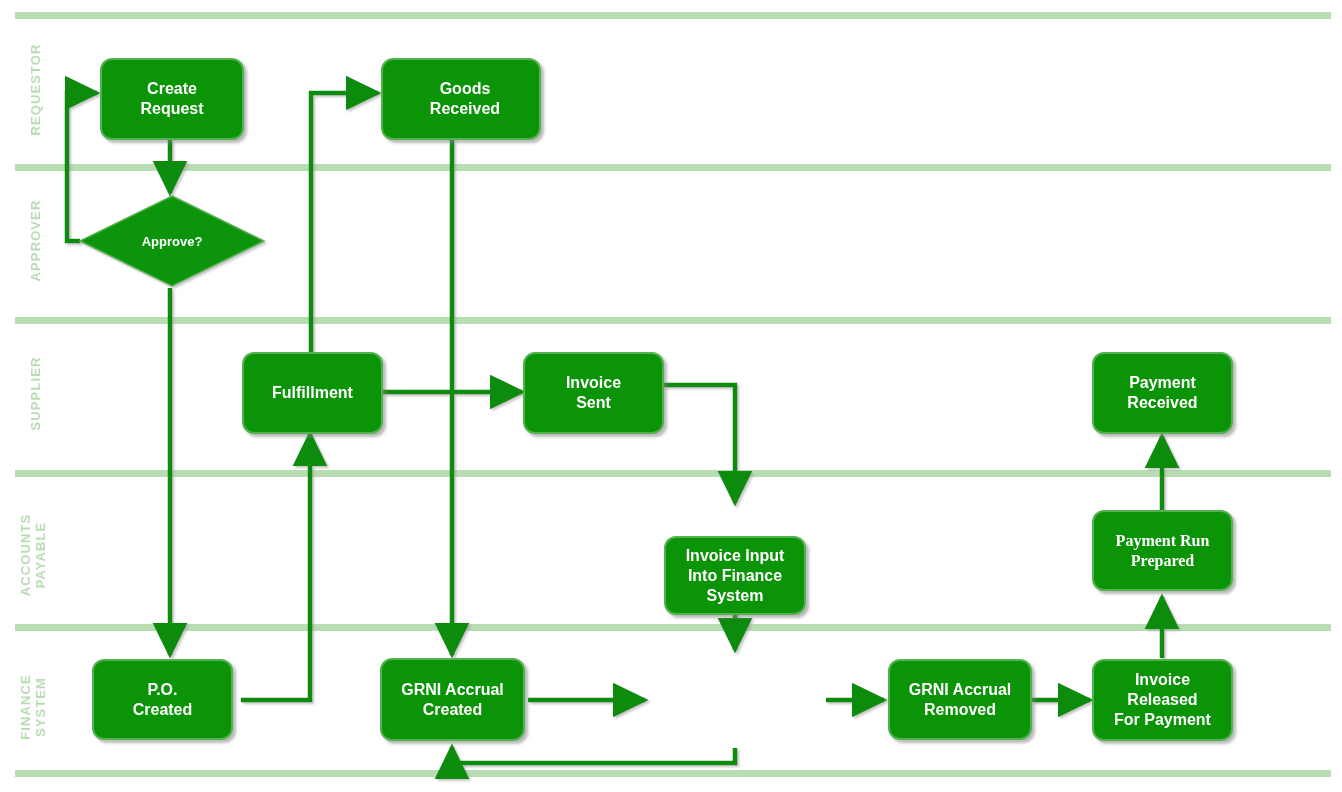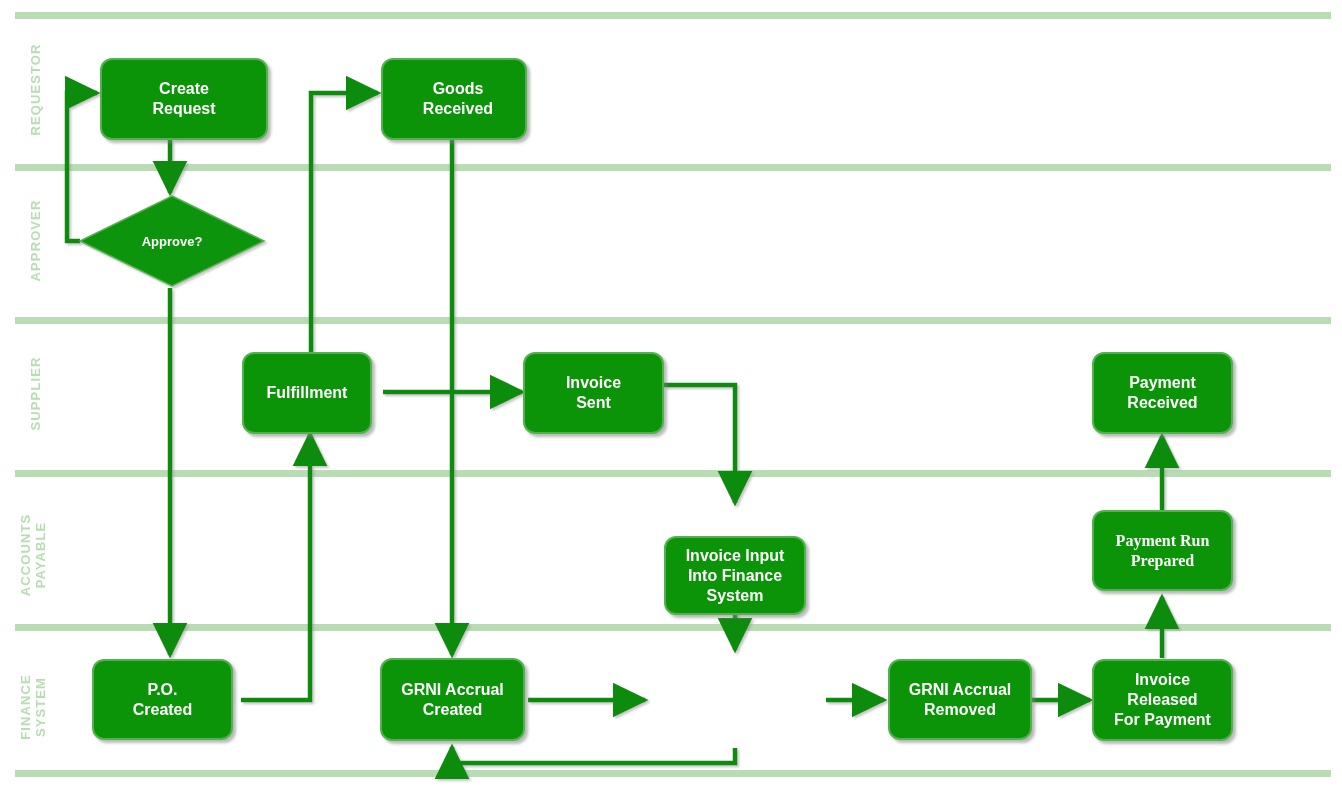--- a/index.html
+++ b/index.html
@@ -142,34 +142,34 @@
   <div class="lane-label" style="left:-30px; top:233px; width:130px; transform:rotate(-90deg);">APPROVER</div>
 
   <div class="lane-label" style="left:-30px; top:386px; width:130px; transform:rotate(-90deg);">SUPPLIER</div>
 
   <div class="lane-label" style="left:-32px; top:540px; width:130px; transform:rotate(-90deg);">ACCOUNTS
 PAYABLE</div>
 
   <div class="lane-label" style="left:-32px; top:692px; width:130px; transform:rotate(-90deg);">FINANCE
 SYSTEM</div>
 
-  <div class="node" style="left:100px; top:58px; width:168px; height:82px;">Create
+  <div class="node" style="left:100px; top:58px; width:144px; height:82px;">Create
 Request</div>
 
-  <div class="node" style="left:381px; top:58px; width:146px; height:82px;padding-left:8px;">Goods
+  <div class="node" style="left:381px; top:58px; width:160px; height:82px;padding-left:8px;">Goods
 Received</div>
 
   <div class="node-decision" style="left:79px; top:195px; width:186px; height:92px;">
     <svg width="186" height="92" viewBox="0 0 186 92" xmlns="http://www.w3.org/2000/svg">
       <polygon points="93,1 185,46 93,91 1,46" fill="#0c9409" stroke="#54b150" stroke-width="1.5" filter="url(#edgeshadow)"></polygon>
     </svg>
     <div class="dtext">Approve?</div>
   </div>
 
-  <div class="node" style="left:242px; top:352px; width:130px; height:82px;">Fulfillment</div>
+  <div class="node" style="left:242px; top:352px; width:141px; height:82px;">Fulfillment</div>
 
   <div class="node" style="left:523px; top:352px; width:141px; height:82px;">Invoice
 Sent</div>
 
   <div class="node" style="left:1092px; top:352px; width:141px; height:82px;">Payment
 Received</div>
 
   <div class="node" style="left:664px; top:536px; width:142px; height:79px;">Invoice Input
 Into Finance
 System</div>

